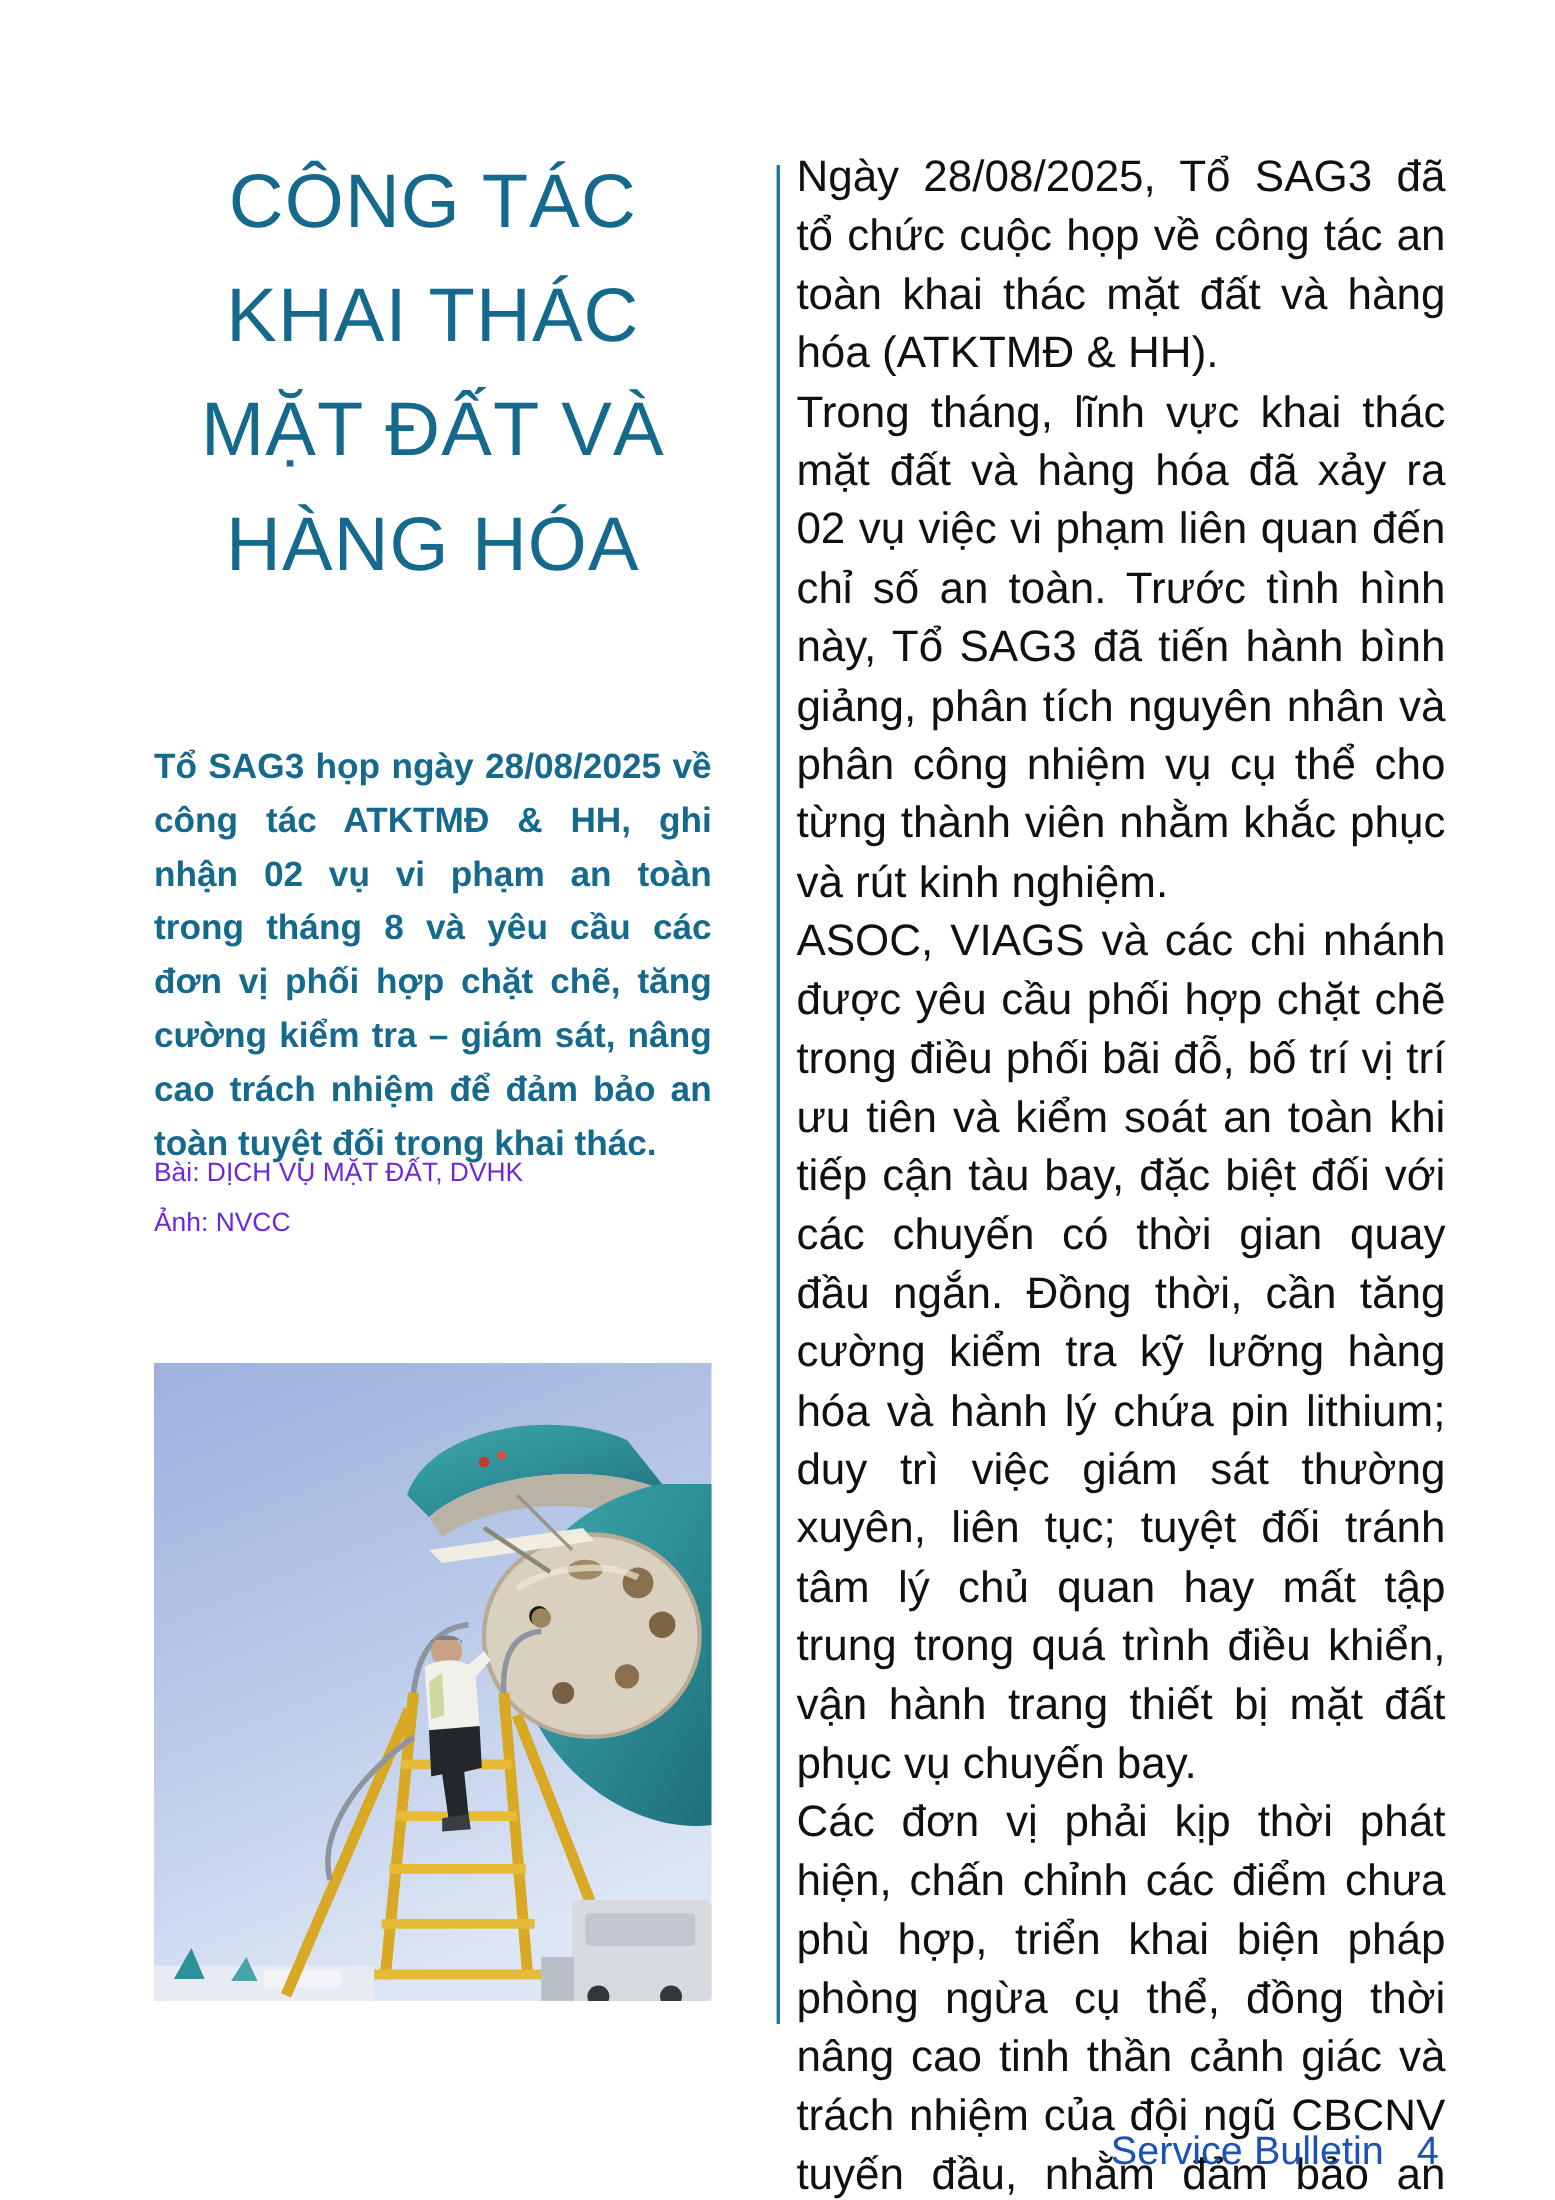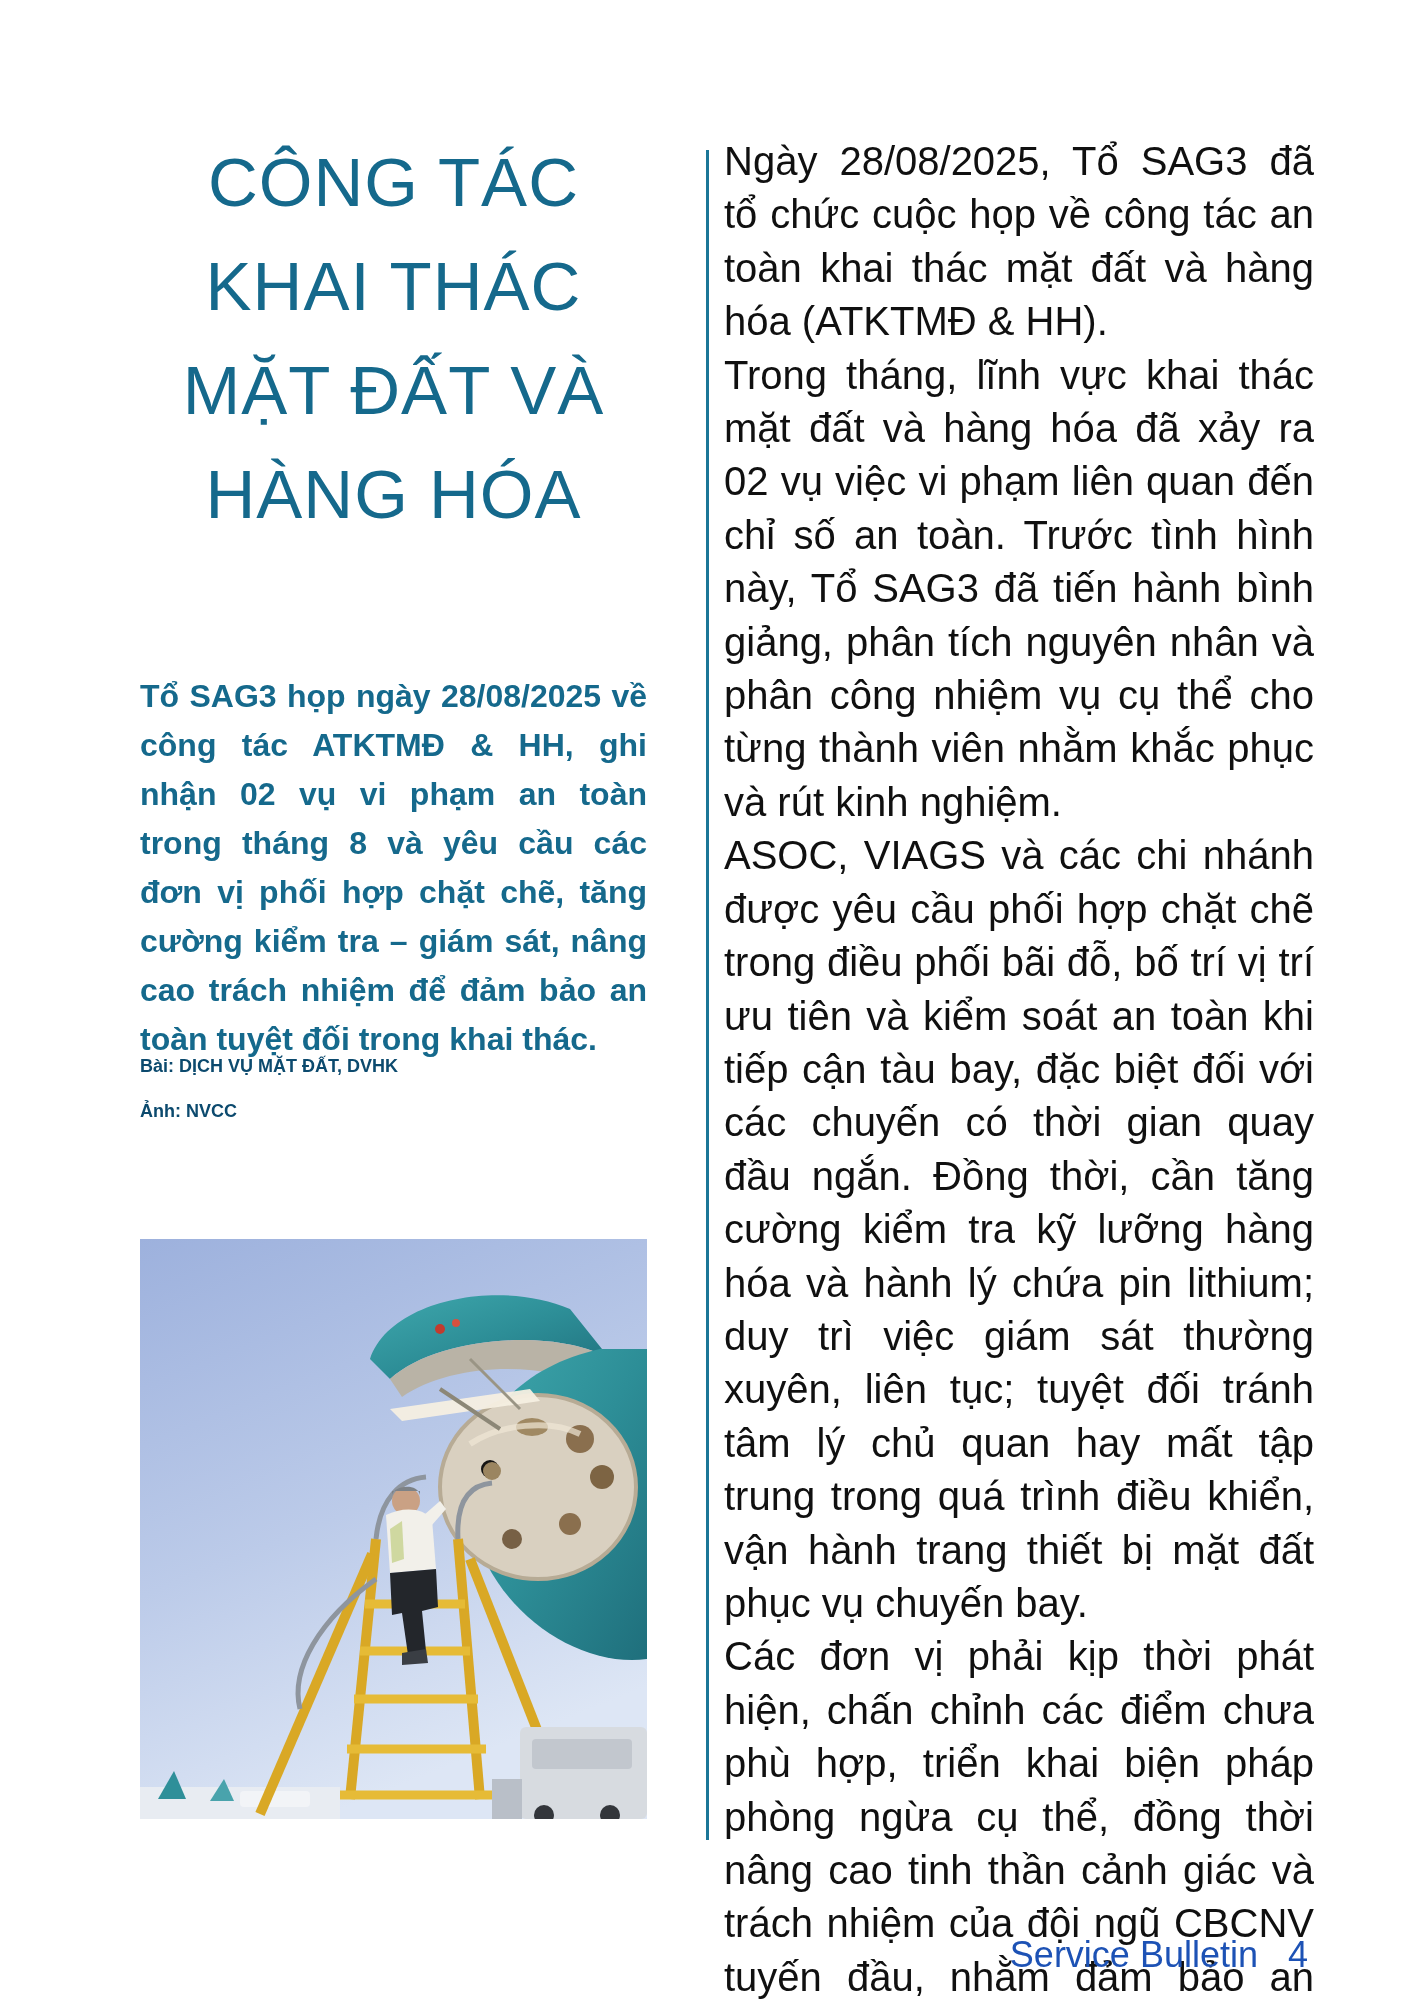--- a/index.html
+++ b/index.html
@@ -23,23 +23,23 @@
   .headline div{height:104px;}
   .lede{
     position:absolute;left:140px;top:672px;width:507px;
     color:#15698C;
     font-size:32px;line-height:49px;
     font-weight:700;
     text-align:justify;
   }
   .byline{
     position:absolute;left:140px;top:1044px;width:507px;
-    color:#0c4a6e;
-    font-size:18px;line-height:45px;
-    font-weight:700;
+    color:#6d28d9;
+    font-size:24px;line-height:45px;
+    font-weight:400;
   }
   .photo{
     position:absolute;left:140px;top:1239px;width:507px;height:580px;
     display:block;
   }
   
   .divider{
     position:absolute;left:706px;top:150px;width:3px;height:1690px;
     background:#1B7697;
   }

